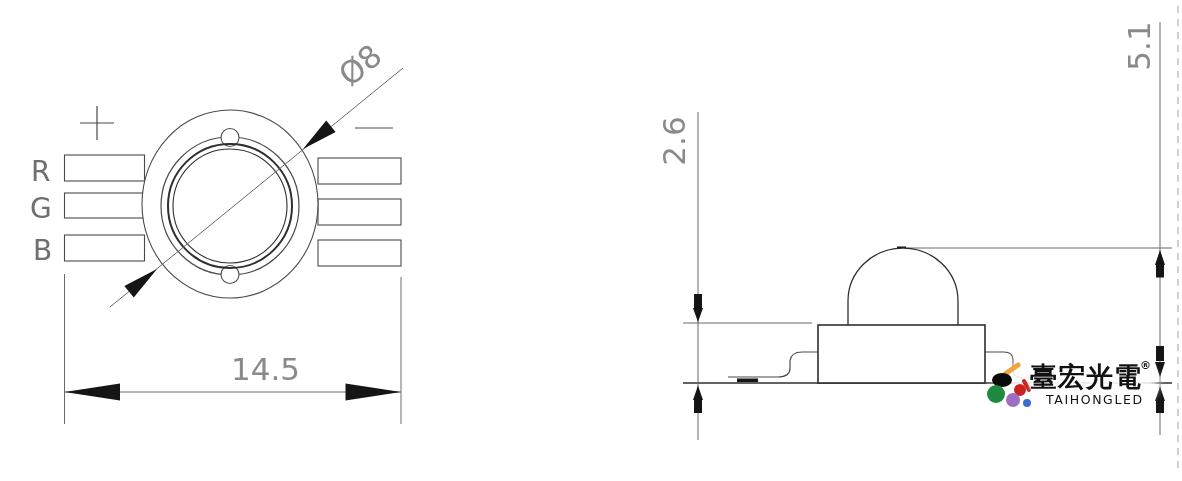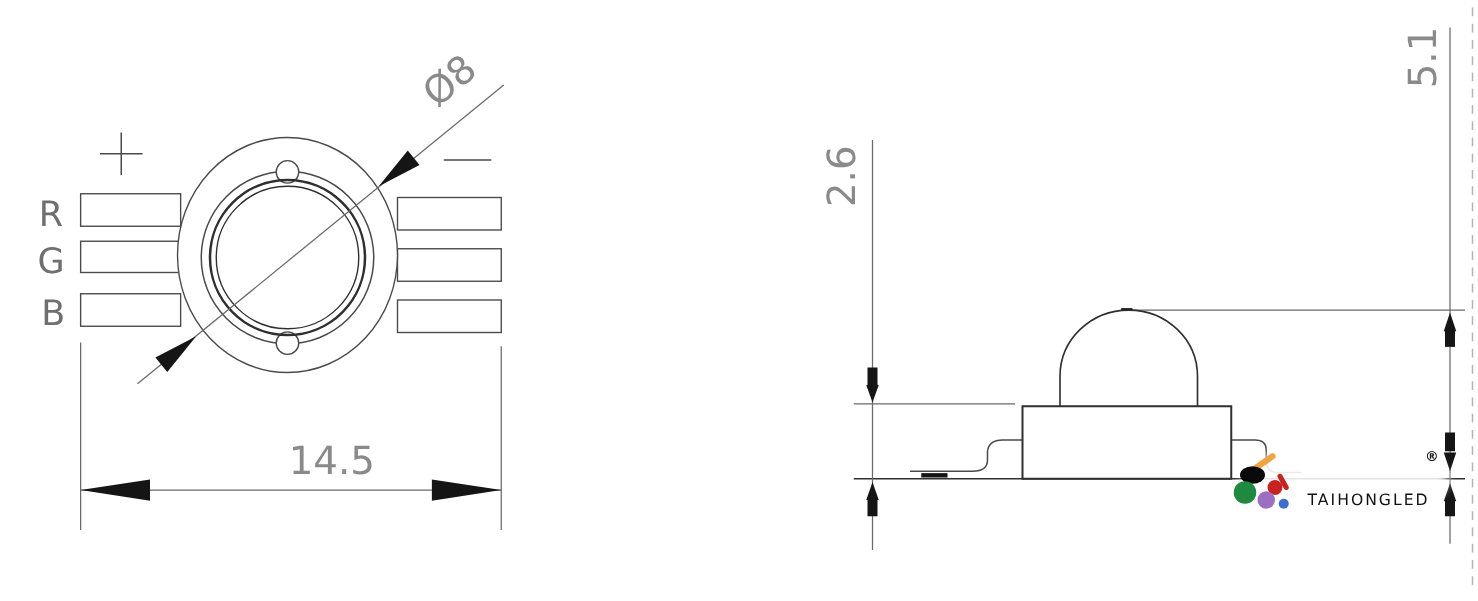--- a/index.html
+++ b/index.html
@@ -121,15 +121,16 @@
   <span class="t lbl" style="left:33px;top:234px;">B</span>
 
   <span class="t dimtxt" style="left:197px;top:351px;width:70px;text-align:right;margin-left:33px;">14.5</span>
 
   <span class="t dimtxt" style="left:338px;top:47px;transform:rotate(-40deg);transform-origin:center;">Ø8</span>
 
   <span class="t dimtxt rot90" style="left:642px;top:123px;">2.6</span>
 
   <span class="t dimtxt rot90" style="left:1107px;top:28px;">5.1</span>
 
+  <span class="t cjk halo" style="left:1030px;top:359px;">臺宏光電</span>
   <span class="t reg halo" style="left:1140px;top:359px;">®</span>
   <span class="t latin halo" style="left:1046px;top:392px;">TAIHONGLED</span>
 </div>
 
 </body></html>

